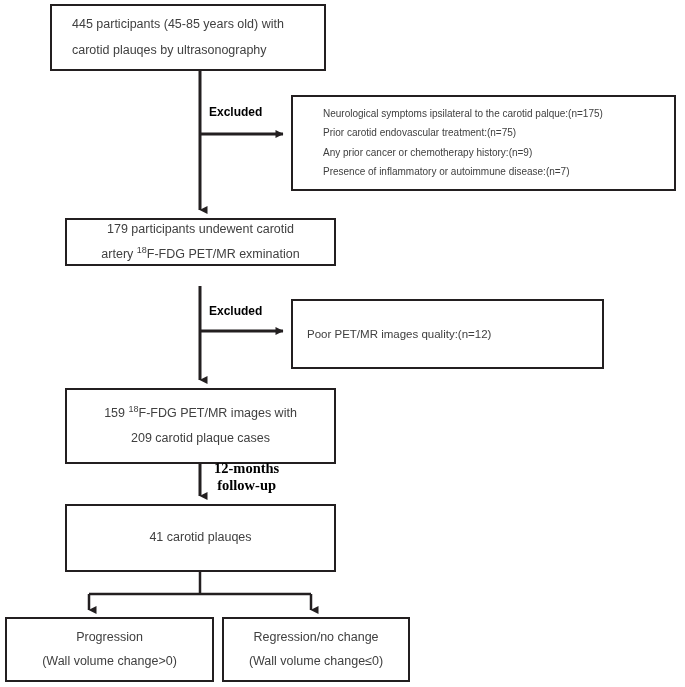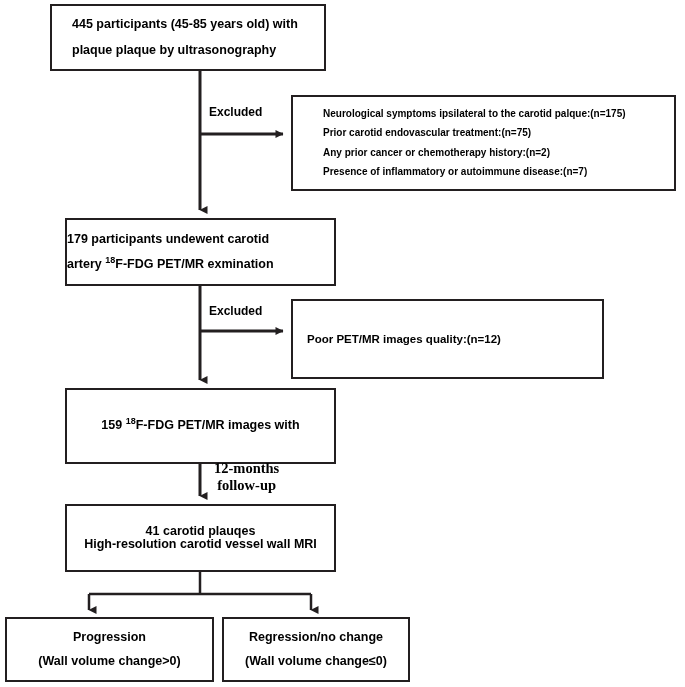--- a/index.html
+++ b/index.html
@@ -20,47 +20,47 @@
     box-sizing: border-box;
     border: 2px solid #231f20;
     background: #ffffff;
     display: flex;
     flex-direction: column;
     justify-content: center;
     z-index: 2;
   }
   .box .line {
     font-size: 12.5px;
-    font-weight: bold;
-    color: #000000;
+    font-weight: normal;
+    color: #404040;
     line-height: 1.05;
     white-space: nowrap;
   }
   
   #box-enrolled { left: 50px; top: 4px; width: 276px; height: 67px; padding: 0 0 0 20px; }
   #box-enrolled .line { margin: 6px 0; }
 
   
-  #box-pet { left: 65px; top: 218px; width: 271px; height: 68px; align-items: flex-start; }
+  #box-pet { left: 65px; top: 218px; width: 271px; height: 48px; align-items: center; }
   #box-pet .line { margin: 6px 0; }
 
   
   #box-images { left: 65px; top: 388px; width: 271px; height: 76px; align-items: center; }
   #box-images .line { margin: 6px 0; }
 
   
   #box-mri { left: 65px; top: 504px; width: 271px; height: 68px; align-items: center; }
   #box-mri .line { margin: 0 0; }
 
   
   #box-excl-1 { left: 291px; top: 95px; width: 385px; height: 96px; padding: 0 0 0 14px; }
   #box-excl-1 .line { margin: 4.5px 0; font-size: 10px; padding-left: 16px; }
 
   
-  #box-excl-2 { left: 291px; top: 299px; width: 313px; height: 80px; padding: 0 0 0 14px; }
+  #box-excl-2 { left: 291px; top: 299px; width: 313px; height: 70px; padding: 0 0 0 14px; }
   #box-excl-2 .line { margin: 5px 0; font-size: 11.5px; }
 
   
   #box-progression { left: 5px; top: 617px; width: 209px; height: 65px; align-items: center; }
   #box-regression  { left: 222px; top: 617px; width: 188px; height: 65px; align-items: center; }
   #box-progression .line, #box-regression .line { margin: 5px 0; }
 
   .excl-label {
     position: absolute;
     font-family: "Liberation Sans", sans-serif;
@@ -123,55 +123,55 @@
     <line x1="200" y1="455" x2="200" y2="496" stroke="#231f20" stroke-width="3" marker-end="url(#arrowDown)"></line>
 
     <line x1="200" y1="572" x2="200" y2="594" stroke="#231f20" stroke-width="2.5"></line>
     <line x1="89" y1="594" x2="311" y2="594" stroke="#231f20" stroke-width="2.5"></line>
     <line x1="89" y1="594" x2="89" y2="610" stroke="#231f20" stroke-width="2.5" marker-end="url(#arrowDown)"></line>
     <line x1="311" y1="594" x2="311" y2="610" stroke="#231f20" stroke-width="2.5" marker-end="url(#arrowDown)"></line>
   </svg>
 
   <div class="box" id="box-enrolled">
     <div class="line">445 participants (45-85 years old) with</div>
-    <div class="line">plaque plaque by ultrasonography</div>
+    <div class="line">carotid plauqes by ultrasonography</div>
   </div>
 
   <div class="excl-label" id="label-excluded-1">Excluded</div>
 
   <div class="box" id="box-excl-1">
     <div class="line">Neurological symptoms ipsilateral to the carotid palque:(n=175)</div>
     <div class="line">Prior carotid endovascular treatment:(n=75)</div>
-    <div class="line">Any prior cancer or chemotherapy history:(n=2)</div>
+    <div class="line">Any prior cancer or chemotherapy history:(n=9)</div>
     <div class="line">Presence of inflammatory or autoimmune disease:(n=7)</div>
   </div>
 
   <div class="box" id="box-pet">
     <div class="line">179 participants undewent carotid</div>
     <div class="line"><span>artery </span><sup>18</sup><span>F-FDG PET/MR exmination</span></div>
   </div>
 
   <div class="excl-label" id="label-excluded-2">Excluded</div>
 
   <div class="box" id="box-excl-2">
     <div class="line">Poor PET/MR images quality:(n=12)</div>
   </div>
 
   <div class="box" id="box-images">
     <div class="line"><span>159 </span><sup>18</sup><span>F-FDG PET/MR images with</span></div>
+    <div class="line">209 carotid plaque cases</div>
   </div>
 
   <div id="label-followup">
     <div>12-months</div>
     <div>follow-up</div>
   </div>
 
   <div class="box" id="box-mri">
     <div class="line">41 carotid plauqes</div>
-    <div class="line">High-resolution carotid vessel wall MRI</div>
   </div>
 
   <div class="box" id="box-progression">
     <div class="line">Progression</div>
     <div class="line">(Wall volume change&gt;0)</div>
   </div>
 
   <div class="box" id="box-regression">
     <div class="line">Regression/no change</div>
     <div class="line">(Wall volume change≤0)</div>

